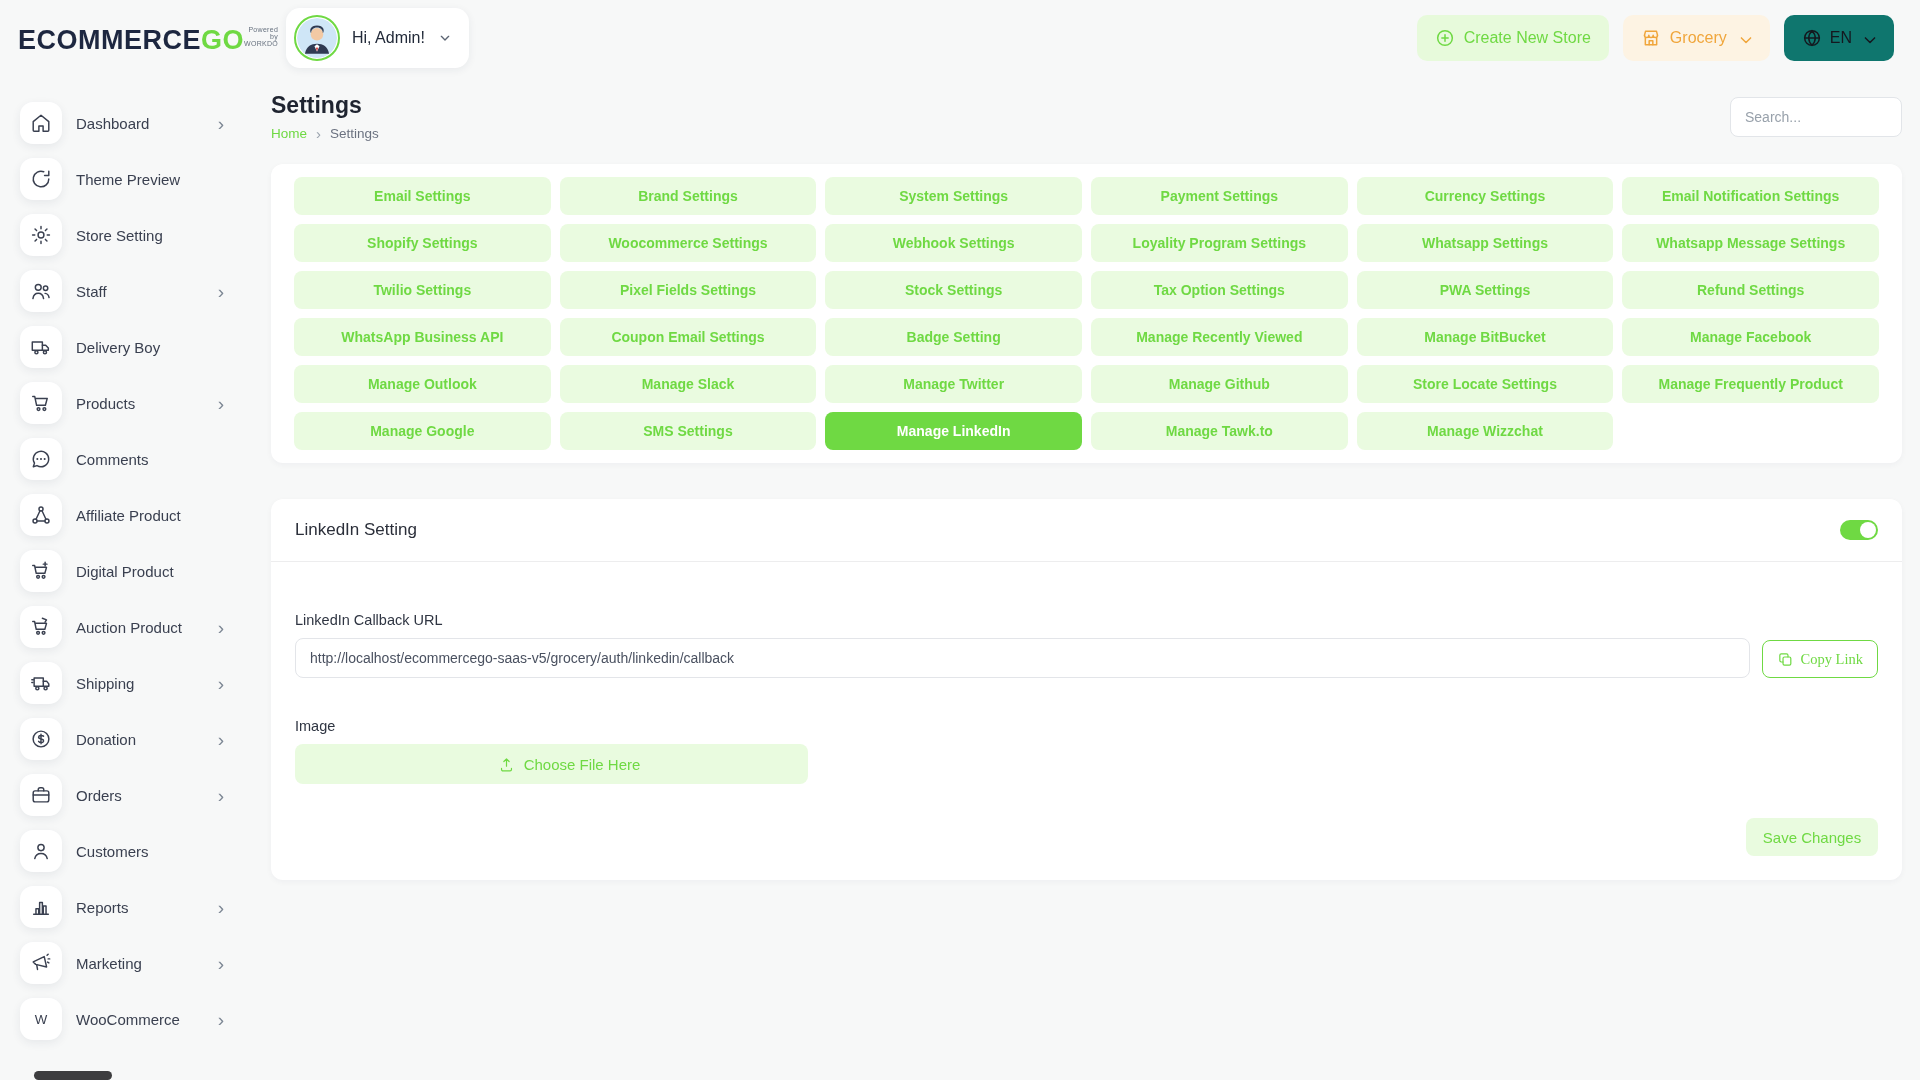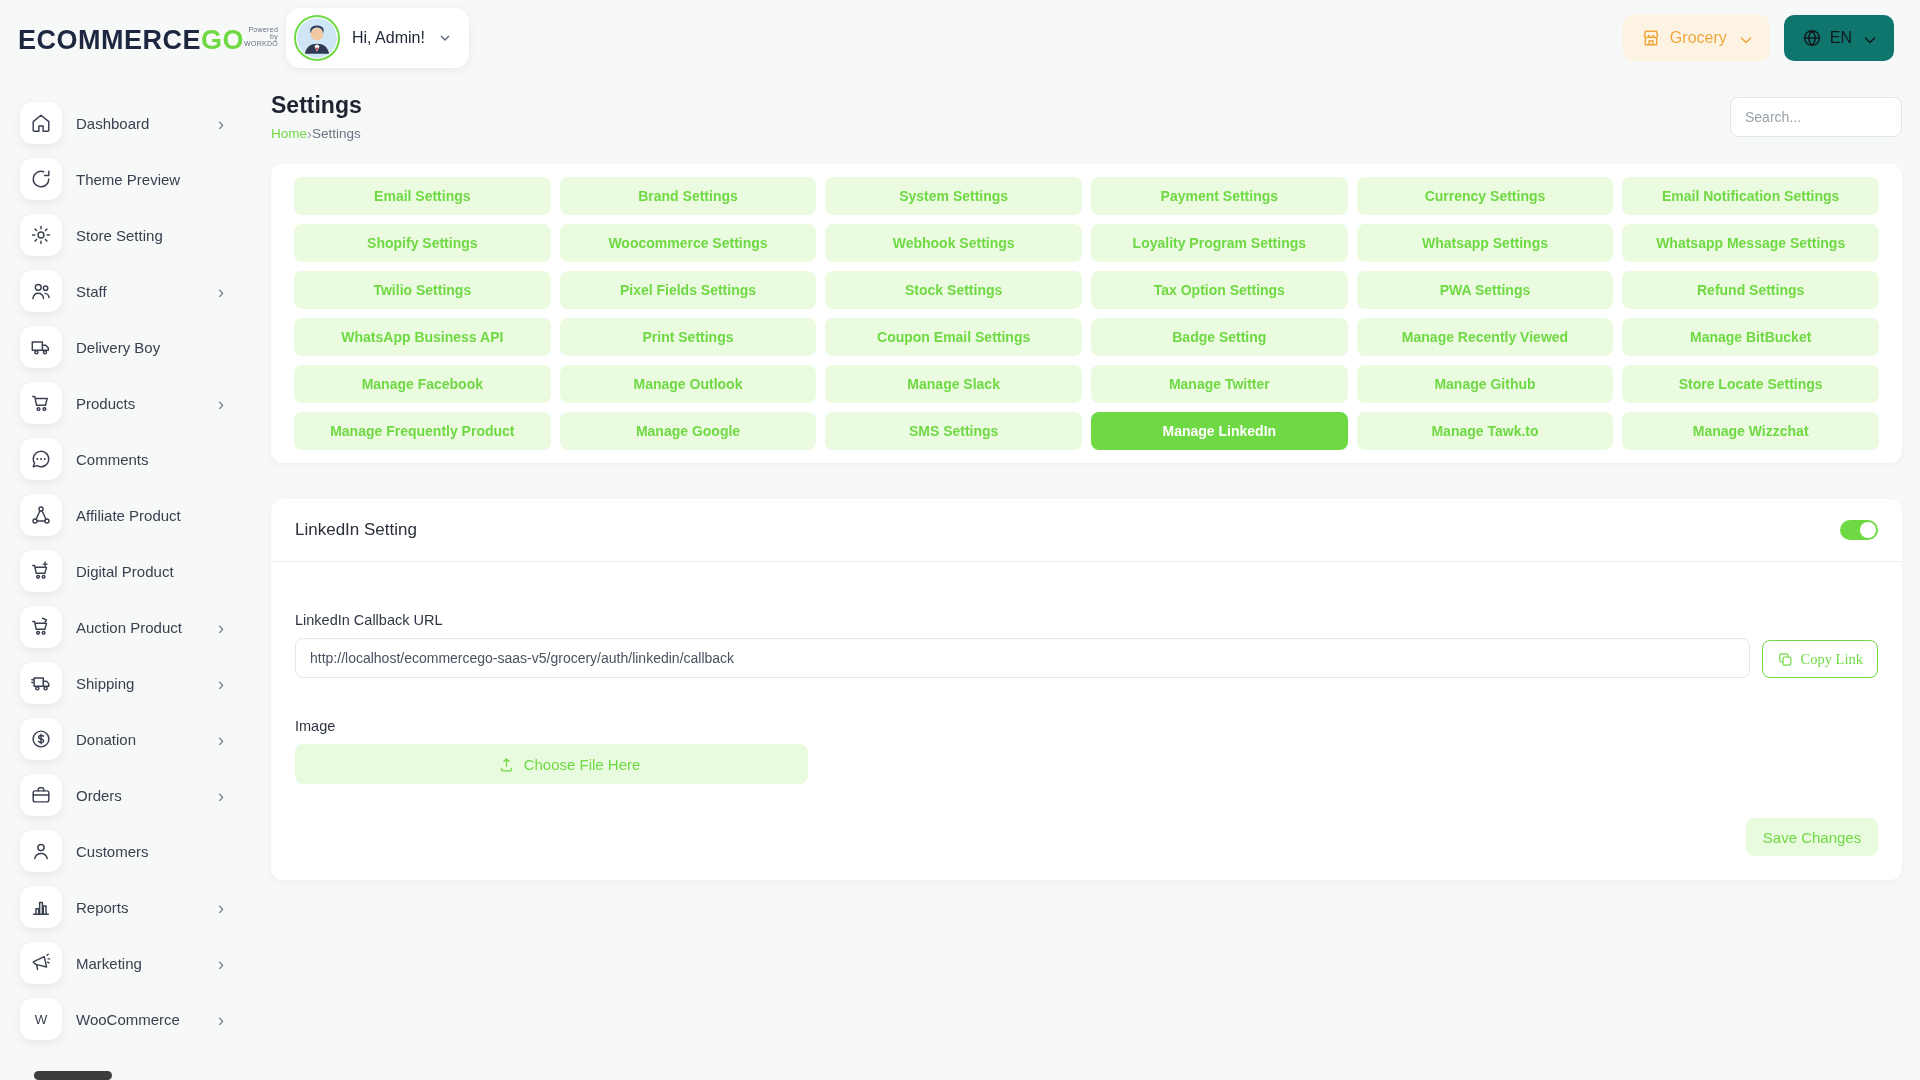--- a/index.html
+++ b/index.html
@@ -39,21 +39,21 @@
   .icon-card { width:42px; height:42px; background:#fff; border-radius:13px; box-shadow:0 3px 10px rgba(35,45,80,.08);
     display:flex; align-items:center; justify-content:center; flex-shrink:0; }
   .icon-card svg { width:22px; height:22px; stroke:#3a4050; fill:none; stroke-width:1.6; stroke-linecap:round; stroke-linejoin:round; }
   .side-label { font-size:15px; color:#3a4050; margin-left:14px; }
   .side-chev { margin-left:auto; margin-right:26px; color:#7d8794; font-size:19px; line-height:1; }
   .scroll-thumb { position:absolute; left:34px; bottom:0px; width:78px; height:9px; border-radius:5px; background:#3d3d3f; }
   
   .main { flex:1; padding:16px 18px 0 21px; }
   .page-head { display:flex; align-items:center; justify-content:space-between; }
   .page-title { font-size:23px; font-weight:700; color:#1f2430; }
-  .breadcrumb { margin-top:6px; font-size:13.5px; display:flex; align-items:center; }
+  .breadcrumb { margin-top:6px; font-size:13.5px; display:flex; align-items:center; gap:9px; }
   .breadcrumb .bc-home { color:var(--accent,#6fd943); cursor:pointer; }
   .breadcrumb .bc-sep { color:#9aa3ad; font-size:15px; }
   .breadcrumb .bc-cur { color:#6b7280; }
   .search-input { width:172px; height:40px; border:1px solid #e2e5e9; border-radius:8px; background:#fff;
     padding:0 14px; font-size:14px; color:#3b4250; font-family:"Liberation Sans", sans-serif; }
   .search-input::placeholder { color:#98a1ab; }
   .card { background:#fff; border-radius:12px; box-shadow:0 2px 6px rgba(25,35,65,.04); }
   .grid-card { margin-top:22px; padding:13px 23px; }
   .settings-grid { display:grid; grid-template-columns:repeat(6,1fr); gap:9px; }
   .set-btn { height:38px; border-radius:8px; background:#eafbe0; color:var(--accent,#6fd943);
@@ -114,20 +114,27 @@
     </div>
     <span class="greet">Hi, Admin!</span>
     <span class="chev-down">
       <svg viewBox="0 0 24 24">
           <path d="M6.5 9.5 12 15l5.5-5.5"></path>
         </svg>
     </span>
   </div>
 
   <div class="top-actions">
+    <button class="chip-btn chip-create">
+      <svg viewBox="0 0 24 24">
+          <circle cx="12" cy="12" r="8.8"></circle>
+          <path d="M12 8.2v7.6M8.2 12h7.6"></path>
+        </svg>
+      <span>Create New Store</span>
+    </button>
     <button class="chip-btn chip-store">
       <svg viewBox="0 0 24 24">
           <path d="M4.2 8.6 5.4 4h13.2l1.2 4.6"></path>
           <path d="M4.2 8.6c0 1.5 1.2 2.7 2.6 2.7 1.5 0 2.6-1.2 2.6-2.7 0 1.5 1.2 2.7 2.6 2.7s2.6-1.2 2.6-2.7c0 1.5 1.2 2.7 2.6 2.7 1.5 0 2.6-1.2 2.6-2.7"></path>
           <path d="M5.2 11.8V20h13.6v-8.2"></path>
           <path d="M9.8 20v-4.6h4.4V20"></path>
         </svg>
       <span>Grocery</span>
       <span class="chev-down"><svg viewBox="0 0 24 24">
             <path d="M6.5 9.5 12 15l5.5-5.5"></path>
@@ -356,21 +363,20 @@
           <button class="set-btn">Loyality Program Settings</button>
           <button class="set-btn">Whatsapp Settings</button>
           <button class="set-btn">Whatsapp Message Settings</button>
           <button class="set-btn">Twilio Settings</button>
           <button class="set-btn">Pixel Fields Settings</button>
           <button class="set-btn">Stock Settings</button>
           <button class="set-btn">Tax Option Settings</button>
           <button class="set-btn">PWA Settings</button>
           <button class="set-btn">Refund Settings</button>
           <button class="set-btn">WhatsApp Business API</button>
-          <button class="set-btn">Print Settings</button>
           <button class="set-btn">Coupon Email Settings</button>
           <button class="set-btn">Badge Setting</button>
           <button class="set-btn">Manage Recently Viewed</button>
           <button class="set-btn">Manage BitBucket</button>
           <button class="set-btn">Manage Facebook</button>
           <button class="set-btn">Manage Outlook</button>
           <button class="set-btn">Manage Slack</button>
           <button class="set-btn">Manage Twitter</button>
           <button class="set-btn">Manage Github</button>
           <button class="set-btn">Store Locate Settings</button>

